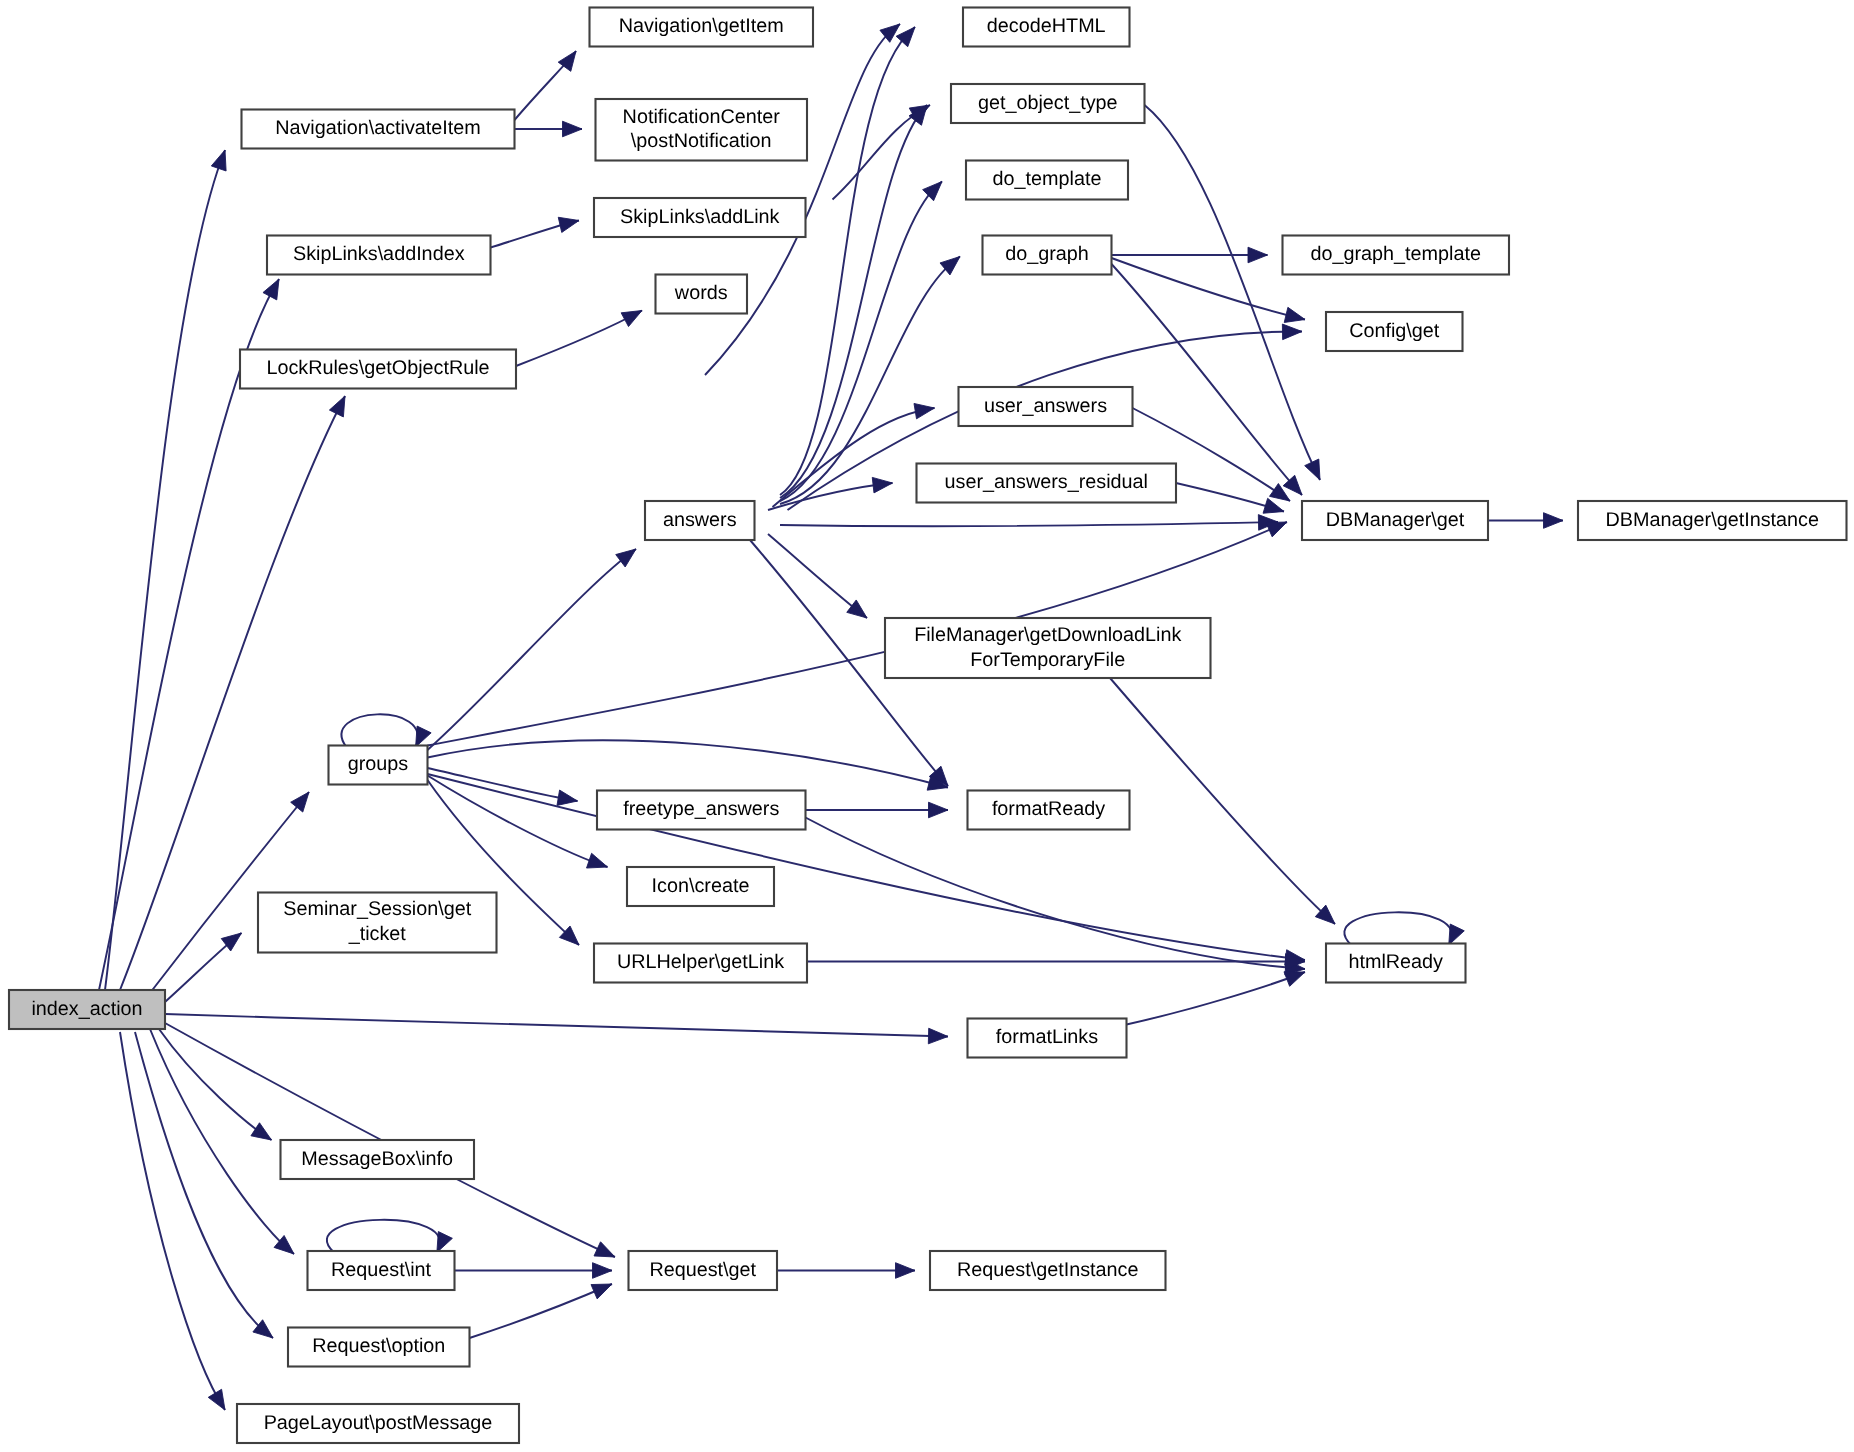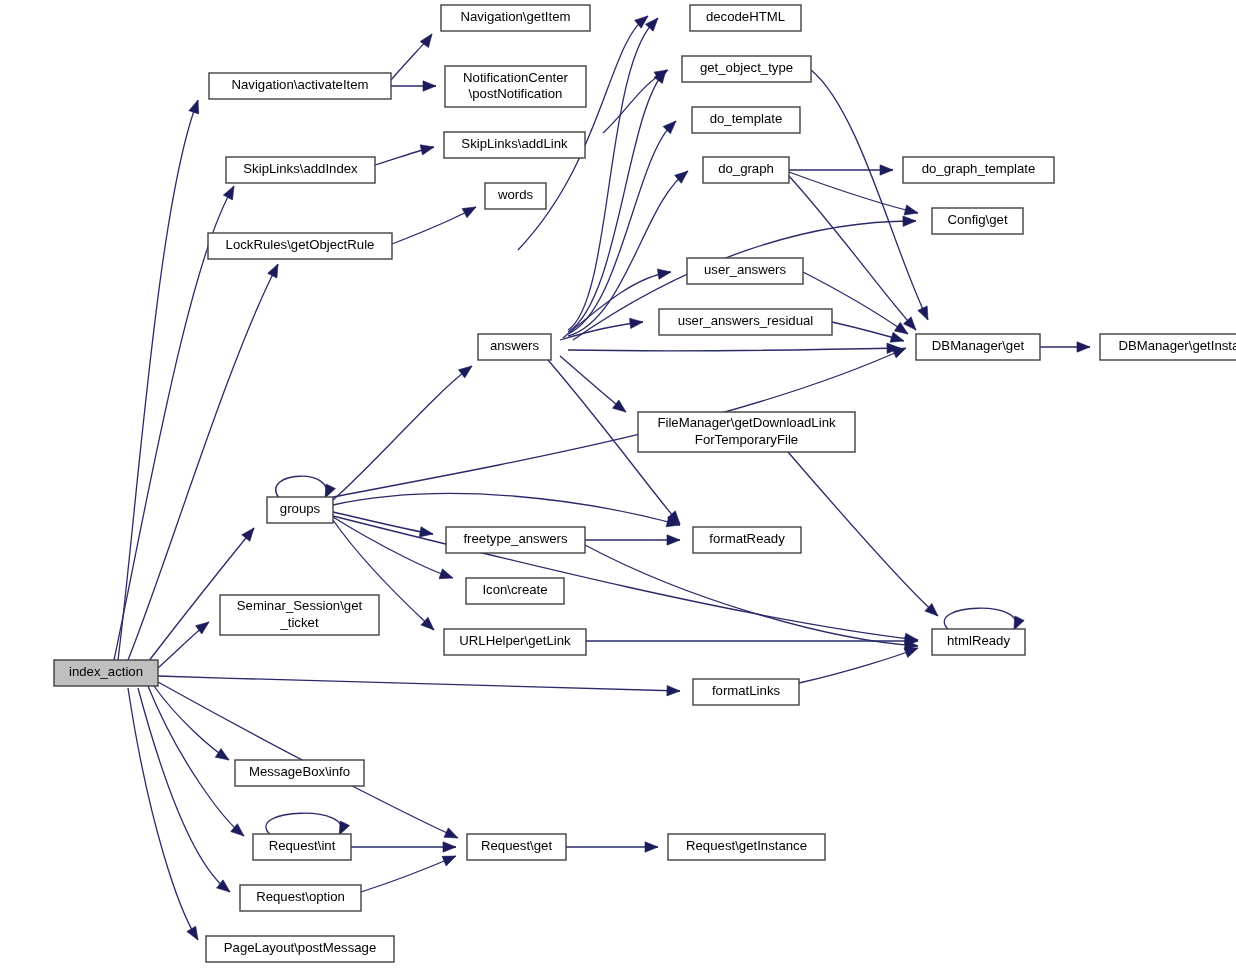--- a/index.html
+++ b/index.html
@@ -7,21 +7,20 @@
     margin: 0;
     padding: 0;
     background: #ffffff;
   }
   #canvas {
     position: relative;
     width: 1168px;
     height: 968px;
     background: #ffffff;
     font-family: "Liberation Sans", sans-serif;
-    margin-left: 48px;
   }
   svg#graph {
     position: absolute;
     top: 0; left: 0;
     width: 1236px;
     height: 968px;
     overflow: visible;
   }
   .edge-path {
     fill: none;

